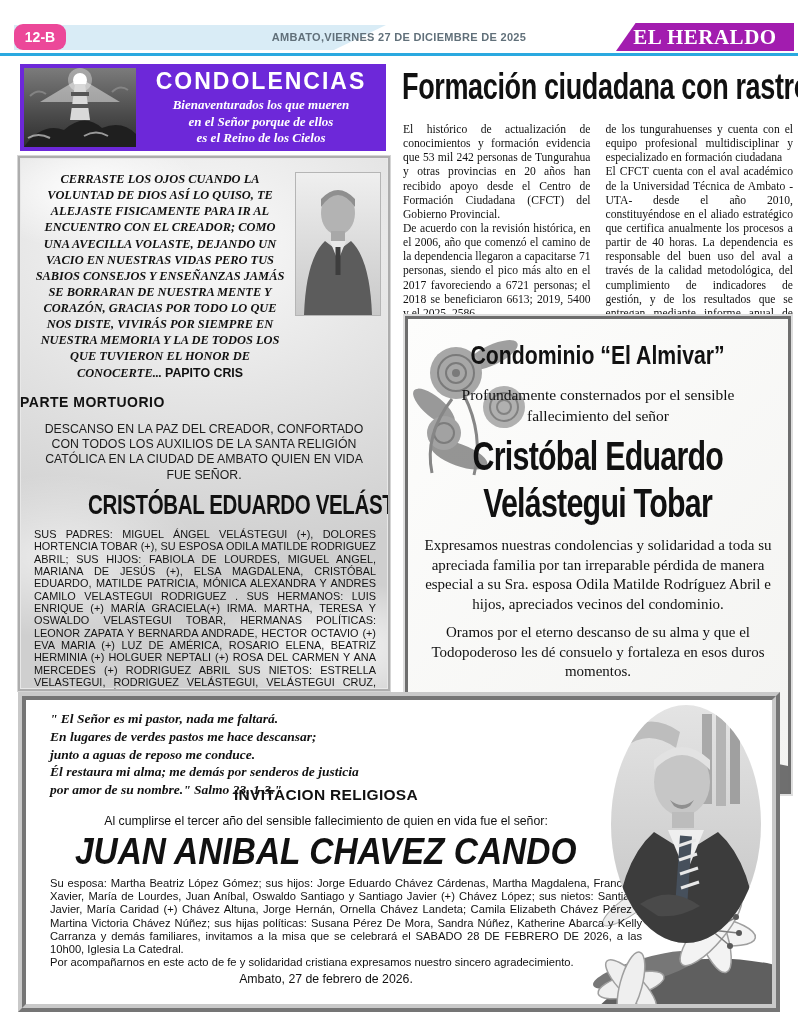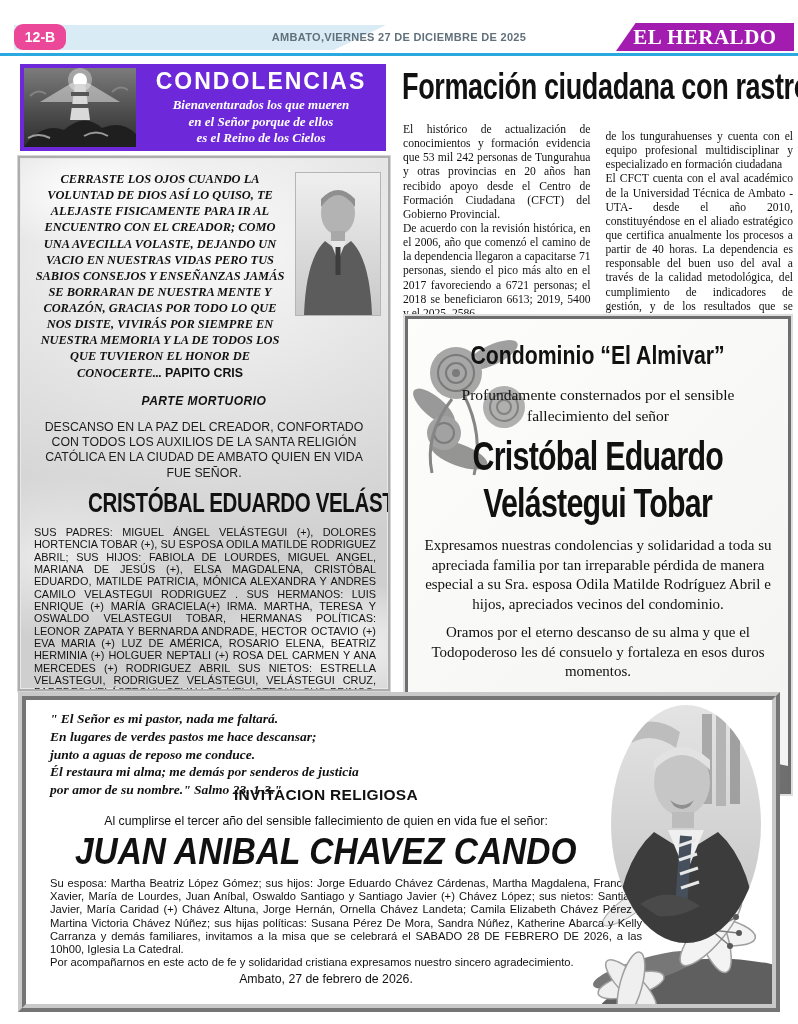--- a/index.html
+++ b/index.html
@@ -36,31 +36,31 @@
       radial-gradient(ellipse 45% 16% at 18% 6%, rgba(255,255,255,.95), transparent 70%),
       radial-gradient(ellipse 50% 18% at 85% 92%, rgba(255,255,255,.85), transparent 70%),
       radial-gradient(ellipse 55% 22% at 10% 75%, rgba(255,255,255,.6), transparent 70%),
       radial-gradient(ellipse 120% 60% at 50% 16%, #fafafa 0%, #e6e6e6 45%, #cfcfcf 100%);
     overflow:hidden;}
   .mort-top{display:flex;padding:13px 8px 0 10px;}
   .mort-eulogy{width:268px;font-family:"Liberation Serif",serif;font-weight:bold;font-style:italic;
     font-size:12.4px;line-height:1.3;text-align:center;}
   .mort-eulogy .sig{font-family:"Liberation Sans",sans-serif;font-style:normal;}
   .mort-photo{width:84px;height:142px;margin-left:6px;margin-top:2px;flex:none;box-shadow:0 0 0 1px #b5b5b5;}
-  .mort-title{text-align:center;font-weight:bold;font-style:italic;font-size:12px;margin-top:13px;letter-spacing:.5px;}
+  .mort-title{font-weight:bold;font-size:14px;margin-top:13px;letter-spacing:.5px;}
   .mort-intro{margin:12px auto 0;width:334px;text-align:center;font-size:12.3px;line-height:1.25;color:#1c1c1c;}
   .mort-name{text-align:center;margin-top:7px;font-weight:bold;font-size:27px;white-space:nowrap;}
   .mort-name span{display:inline-block;transform:scaleX(.76);transform-origin:center;letter-spacing:-.5px;}
   .mort-body{margin:7px 12px 0 14px;font-size:10.9px;line-height:1.13;text-align:justify;color:#141414;}
 
   
   .art-headline{position:absolute;left:402px;top:66px;width:392px;height:48px;font-weight:bold;
     font-size:37px;white-space:nowrap;}
   .art-headline span{display:inline-block;transform:scaleX(.73);transform-origin:left center;letter-spacing:-.5px;}
-  .art-cols{position:absolute;left:403px;top:123px;width:390px;display:flex;gap:15px;align-items:center;}
+  .art-cols{position:absolute;left:403px;top:123px;width:390px;display:flex;gap:15px;}
   .art-col{width:190px;font-family:"Liberation Serif",serif;font-size:11.6px;line-height:1.22;text-align:justify;}
   .art-col p{margin:0;}
 
   
   .condo-box{position:absolute;left:405px;top:316px;width:386px;height:478px;
     border:3px solid #6e6e6e;box-shadow:0 0 0 2px #dedede;box-sizing:border-box;
     background:linear-gradient(135deg,#fdfdfc 0%,#f3f3f1 100%);overflow:hidden;}
   .condo-roses{position:absolute;left:-4px;top:-4px;width:150px;height:175px;}
   .condo-lilies{position:absolute;right:-4px;bottom:-6px;width:175px;height:125px;}
   .condo-content{position:relative;text-align:center;padding-top:22px;}

